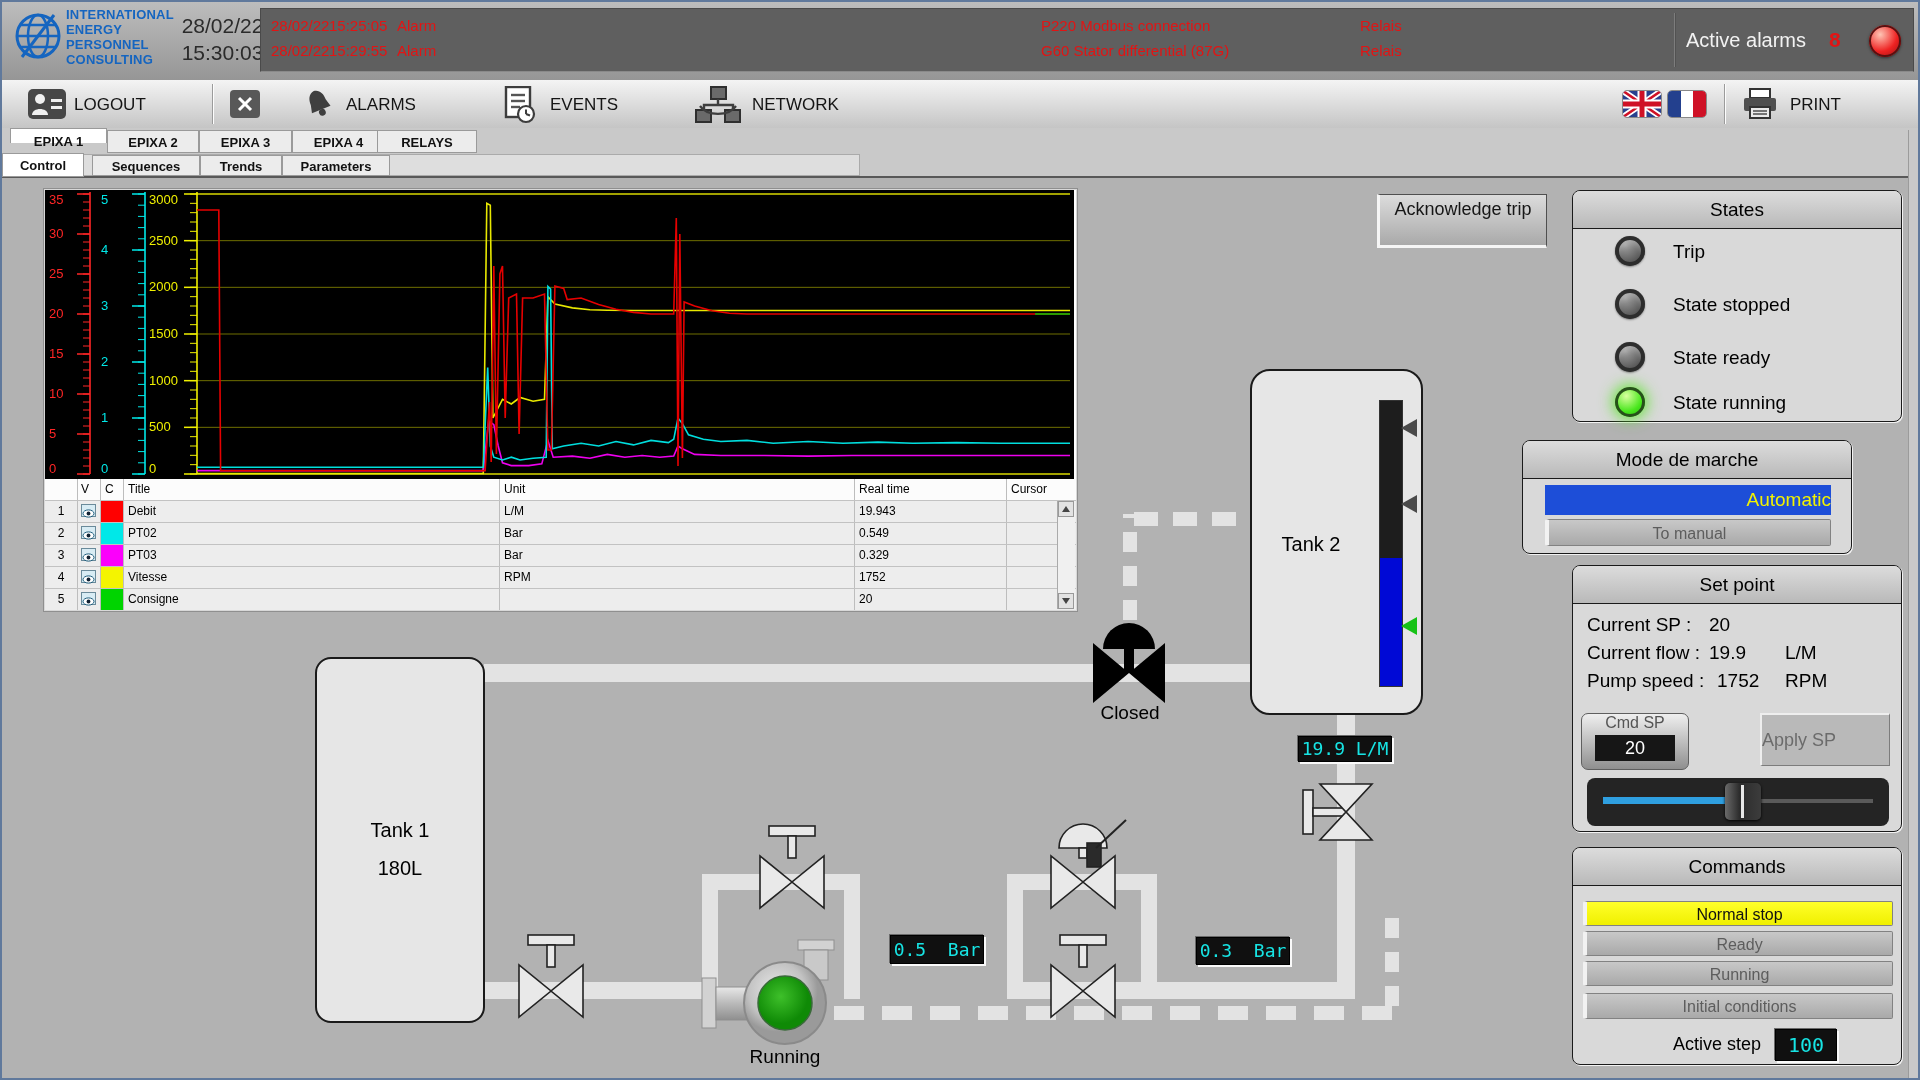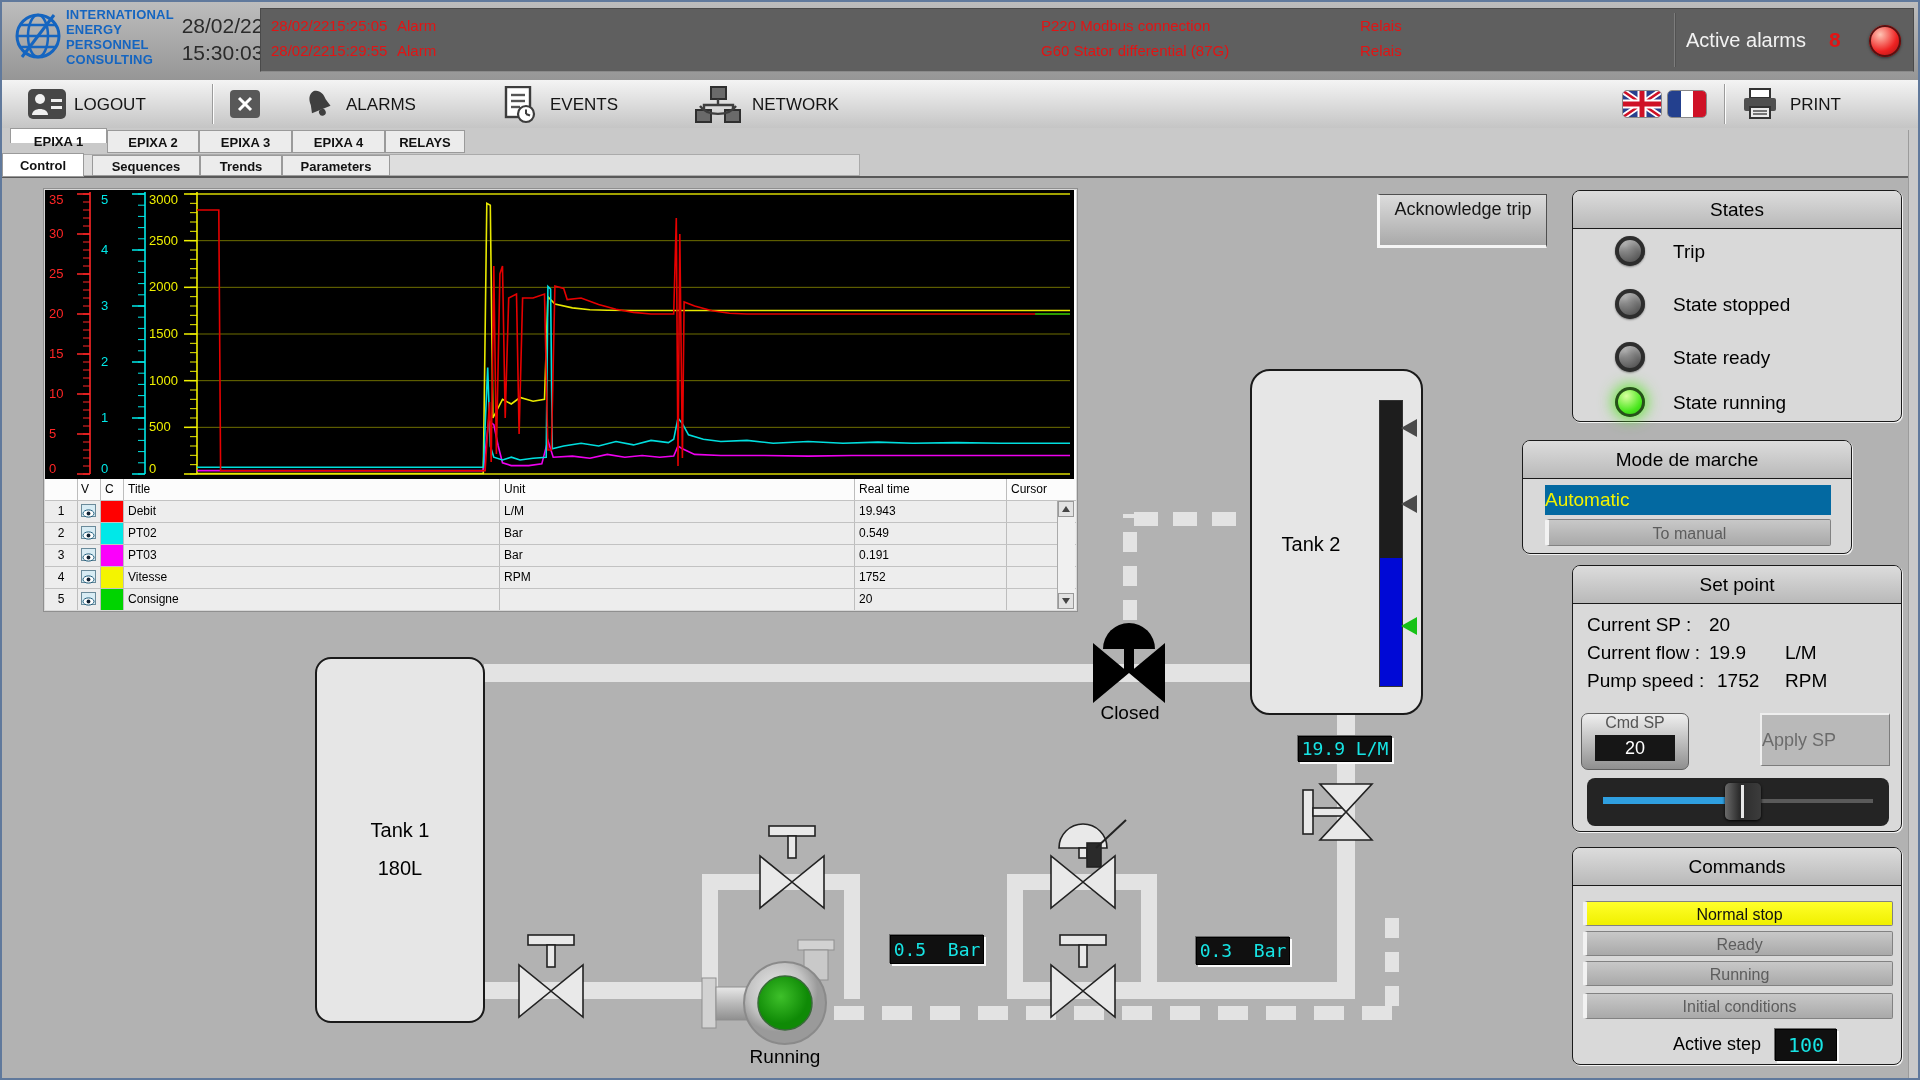--- a/index.html
+++ b/index.html
@@ -71,21 +71,21 @@
   .panel{position:absolute;background:#d9d9d9;border:1px solid #1a1a1a;border-radius:8px;box-sizing:border-box;
     box-shadow:1px 1px 0 #f2f2f2;}
   .panel-head{height:37px;line-height:37px;text-align:center;font-size:19px;color:#000;
     background:linear-gradient(#dcdcdc,#b9b9b9);border-bottom:1px solid #1a1a1a;border-radius:7px 7px 0 0;}
   .led{position:absolute;width:30px;height:30px;border-radius:50%;
     background:radial-gradient(circle at 35% 30%,#9f9f9f,#5c5c5c 60%,#3a3a3a);
     box-shadow:inset 0 0 0 4px #2d2d2d, inset 0 7px 6px rgba(255,255,255,.35), 0 1px 2px rgba(0,0,0,.4);}
   .led.on{background:radial-gradient(circle at 38% 30%,#d9ff9f,#49e71d 55%,#1da60a);
     box-shadow:inset 0 0 0 3px #27511a, 0 0 14px 3px rgba(90,230,40,.8);}
   .state-label{position:absolute;font-size:19px;color:#000;}
-  #auto-bar{position:absolute;background:#0369a1;color:#f2f200;font-size:19px;text-align:left;}
+  #auto-bar{position:absolute;background:#1d4ed8;color:#f2f200;font-size:19px;text-align:right;}
   .gray-btn{position:absolute;background:linear-gradient(#c8c8c8,#a9a9a9);border:1px solid #828282;
     border-left:4px solid #f2f2f2;box-sizing:border-box;text-align:center;color:#5d5d5d;font-size:16px;
     border-radius:2px;}
   .gray-btn.hl{background:linear-gradient(#ffff2a,#f0f000);color:#111;font-size:16px;}
   .sp-row{position:absolute;font-size:19px;color:#000;width:310px;}
   .sp-row b{font-weight:normal;position:absolute;}
   #cmdsp{position:absolute;border-radius:7px;background:linear-gradient(#efefef,#8f8f8f);border:1px solid #5f5f5f;
     text-align:center;font-size:16px;color:#555;}
   #cmdsp-val{margin:3px auto 0;width:80px;background:#161616;color:#fff;font-size:18px;line-height:26px;}
   #applysp{position:absolute;background:#b9b9b9;border:1px solid #7c7c7c;border-top:2px solid #eee;border-left:2px solid #eee;
@@ -221,21 +221,21 @@
     </svg>
     <span class="tb-label" style="left:1788px">PRINT</span>
   </div>
 
   <div id="tabstrip" class="abs">
     <div id="subtrack" class="abs"></div>
     <div class="tab active" style="left:8px;top:0px;width:97px;height:15px;line-height:26px;border-bottom:none">EPIXA 1</div>
     <div class="tab" style="left:105px;top:2px;width:92px;height:23px;line-height:23px">EPIXA 2</div>
     <div class="tab" style="left:197px;top:2px;width:93px;height:23px;line-height:23px">EPIXA 3</div>
     <div class="tab" style="left:290px;top:2px;width:93px;height:23px;line-height:23px">EPIXA 4</div>
-    <div class="tab" style="left:383px;top:2px;width:80px;height:23px;line-height:23px">RELAYS</div>
+    <div class="tab" style="left:375px;top:2px;width:100px;height:23px;line-height:23px">RELAYS</div>
 
     <div class="tab active" style="left:0;top:25px;width:82px;height:24px;line-height:24px">Control</div>
     <div class="tab" style="left:90px;top:27px;width:108px;height:21px;line-height:21px">Sequences</div>
     <div class="tab" style="left:198px;top:27px;width:82px;height:21px;line-height:21px">Trends</div>
     <div class="tab" style="left:280px;top:27px;width:108px;height:21px;line-height:21px">Parameters</div>
   </div>
 
   <div id="right-strip" class="abs"></div>
 
   <svg class="abs" style="left:0;top:176px" width="1920" height="904" viewBox="0 176 1920 904">
@@ -553,21 +553,21 @@
         <div class="lg-c c-n">3</div>
         <div class="lg-c c-v"><span class="eyebox"><svg width="13" height="11">
                 <ellipse cx="6.5" cy="5.5" rx="5.5" ry="3.6" fill="#fff" stroke="#1a5a7a"></ellipse>
                 <circle cx="6.5" cy="5.5" r="1.9" fill="#123"></circle>
               </svg></span></div>
         <div class="lg-c c-c">
             <div class="swatch" style="background: rgb(251, 0, 251);"></div>
           </div>
         <div class="lg-c c-t">PT03</div>
         <div class="lg-c c-u">Bar</div>
-        <div class="lg-c c-r">0.191</div>
+        <div class="lg-c c-r">0.329</div>
         <div class="lg-c c-k"></div>
       </div>
       <div class="lg-row data">
         <div class="lg-c c-n">4</div>
         <div class="lg-c c-v"><span class="eyebox"><svg width="13" height="11">
                 <ellipse cx="6.5" cy="5.5" rx="5.5" ry="3.6" fill="#fff" stroke="#1a5a7a"></ellipse>
                 <circle cx="6.5" cy="5.5" r="1.9" fill="#123"></circle>
               </svg></span></div>
         <div class="lg-c c-c">
             <div class="swatch" style="background: rgb(244, 244, 0);"></div>

